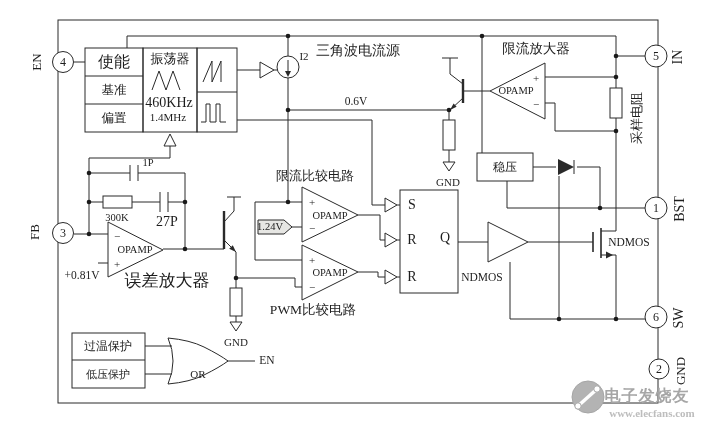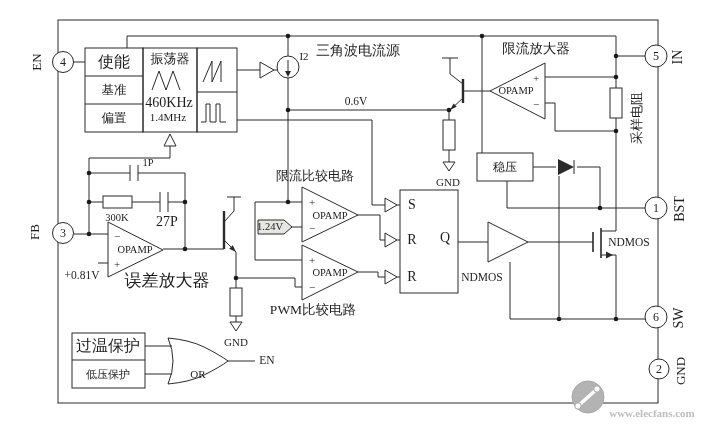--- a/index.html
+++ b/index.html
@@ -209,20 +209,21 @@
 <div class="lbl" style="left:448px;top:182px;font-size:11px">GND</div>
 <div class="lbl" style="left:236px;top:342px;font-size:11px">GND</div>
 
 <div class="lbl" style="left:412px;top:205px;font-size:14px">S</div>
 <div class="lbl" style="left:412px;top:240px;font-size:14px">R</div>
 <div class="lbl" style="left:412px;top:277px;font-size:14px">R</div>
 <div class="lbl" style="left:445px;top:238px;font-size:14px">Q</div>
 <div class="lbl" style="left:482px;top:278px;font-size:11.5px">NDMOS</div>
 <div class="lbl" style="left:629px;top:243px;font-size:11.5px">NDMOS</div>
 
-<div class="lbl" style="left:108px;top:346px;font-size:16px">过温保护</div>
+<div class="lbl" style="left:108px;top:346px;font-size:12px">过温保护</div>
 <div class="lbl" style="left:108px;top:374px;font-size:11px">低压保护</div>
 <div class="lbl" style="left:198px;top:374px;font-size:11px">OR</div>
 <div class="lbl" style="left:267px;top:361px;font-size:11.5px">EN</div>
 
+<div class="lbl wm" style="left:647px;top:396px;font-size:16px">电子发烧友</div>
 <div class="lbl wm2" style="left:652px;top:413px;font-size:11px">www.elecfans.com</div>
 
 </div>
 
 </body></html>

